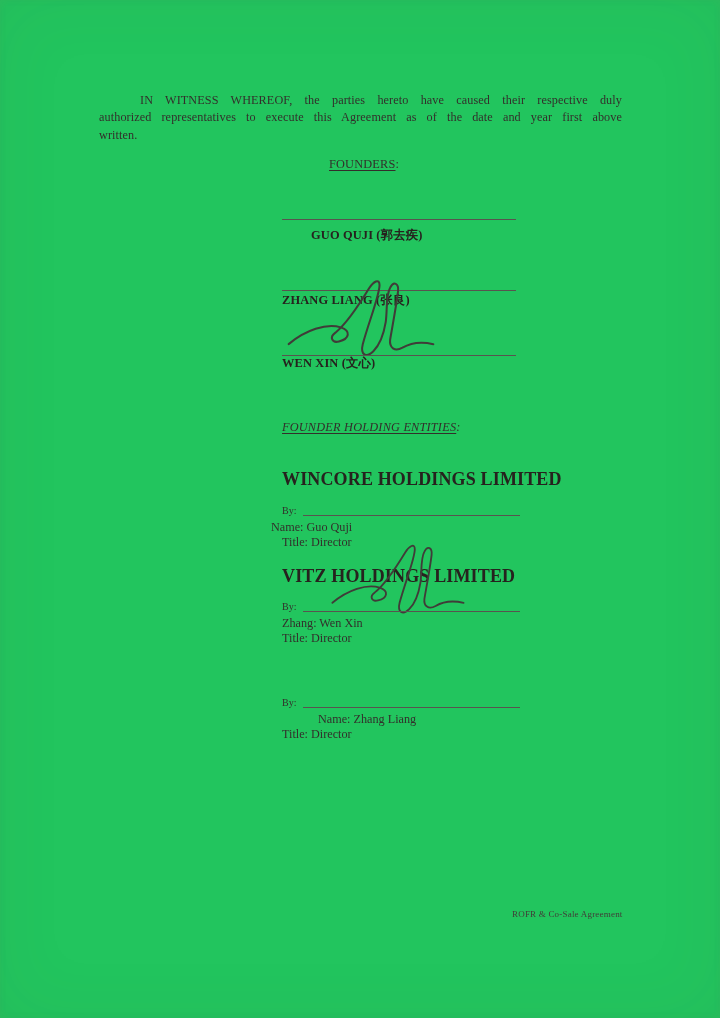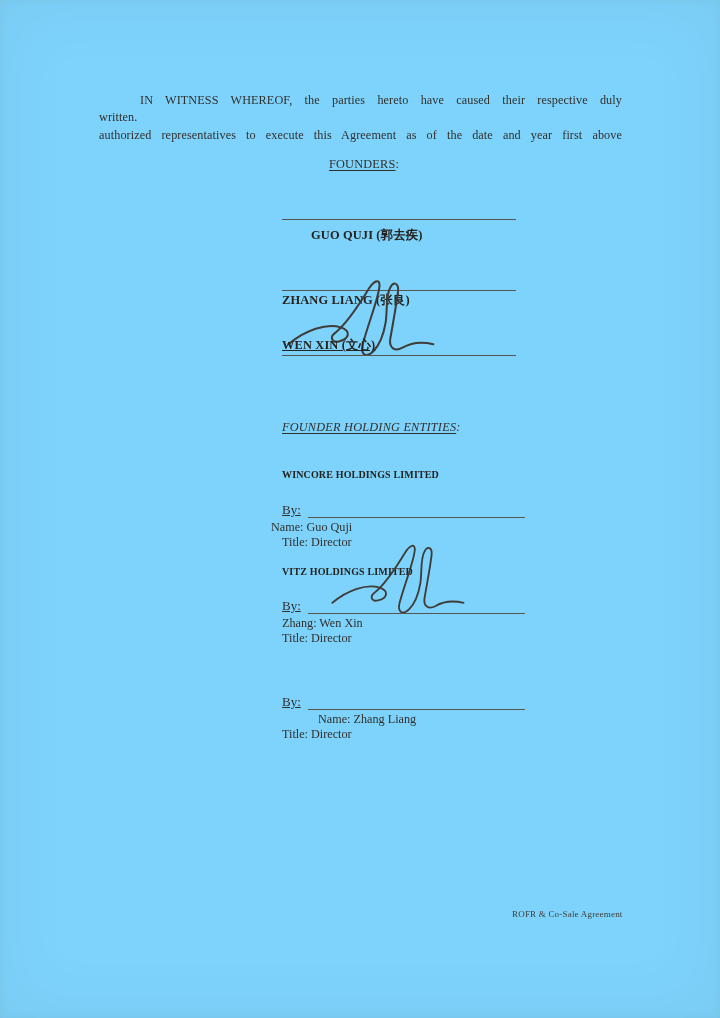--- a/index.html
+++ b/index.html
@@ -5,21 +5,21 @@
   html, body {
     margin: 0;
     padding: 0;
     background: #e9e9e7;
   }
   .page {
     position: relative;
     width: 720px;
     height: 1018px;
     margin: 0 auto;
-    background: #7dd3fc;
+    background: #22c55e;
     box-shadow: inset 0 0 70px rgba(90,85,75,0.07), inset 0 0 6px rgba(120,115,105,0.10);
     font-family: "Liberation Serif", "DejaVu Serif", serif;
     color: #332f2b;
     overflow: hidden;
   }
   .abs { position: absolute; }
 
   .para {
     left: 99px;
     top: 92px;
@@ -51,33 +51,32 @@
   .signame {
     font-weight: bold;
     font-size: 12.4px;
     color: #26221e;
     letter-spacing: 0.15px;
     white-space: nowrap;
   }
 
   .company {
     font-weight: bold;
-    font-size: 10px;
+    font-size: 18px;
     color: #26221e;
     letter-spacing: 0.15px;
     white-space: nowrap;
     text-align: right;
   }
 
   .byrow {
-    font-size: 13px;
+    font-size: 10px;
     white-space: nowrap;
     display: flex;
     align-items: flex-end;
-    text-decoration: underline;
   }
   .byrow .bylabel { flex: none; }
   .byrow .byline {
     display: inline-block;
     width: 217px;
     margin-left: 7px;
     border-bottom: 1.3px solid #58544f;
     height: 13px;
   }
   .infoline {
@@ -102,22 +101,22 @@
     white-space: nowrap;
   }
 </style>
 </head>
 <body>
 
 <div class="page">
 
   <div class="abs para">
     <div class="pline jlast indent">IN WITNESS WHEREOF, the parties hereto have caused their respective duly</div>
+    <div class="pline jlast">authorized representatives to execute this Agreement as of the date and year first above</div>
     <div class="pline">written.</div>
-    <div class="pline jlast">authorized representatives to execute this Agreement as of the date and year first above</div>
   </div>
 
   <div class="abs heading" style="left:281px; top:157px;margin-left:48px;">
     <span class="u">FOUNDERS</span><span>:</span>
   </div>
 
   <div class="abs sigline" style="left:282px; top:219px;"></div>
   <div class="abs signame" style="left:282px; top:227px;margin-left:29px;">GUO QUJI (郭去疾)</div>
 
   <div class="abs sigline" style="left:282px; top:290px;"></div>
@@ -133,21 +132,21 @@
              C 106 21 94 50 87 76
              C 84 88 91 92 99 84
              C 107 76 111 63 113 51
              C 115 37 113 21 118 12
              C 122 4 128 7 127 16
              C 125 33 120 59 118 71
              C 117 80 123 85 132 80
              C 142 74 154 73 167 76"></path>
   </svg>
   <div class="abs sigline" style="left:282px; top:355px;"></div>
-  <div class="abs signame" style="left:282px; top:337px;text-decoration:underline;">WEN XIN (文心)</div>
+  <div class="abs signame" style="left:282px; top:355px;">WEN XIN (文心)</div>
 
   <div class="abs heading" style="left:282px; top:420px;font-style:italic;">
     <span class="u">FOUNDER HOLDING ENTITIES</span><span>:</span>
   </div>
 
   <div class="abs company" style="left:282px; top:469px;">WINCORE HOLDINGS LIMITED</div>
   <div class="abs byrow" style="left:282px; top:502px;">
     <span class="bylabel">By:</span>
     <span class="byline"></span>
   </div>

